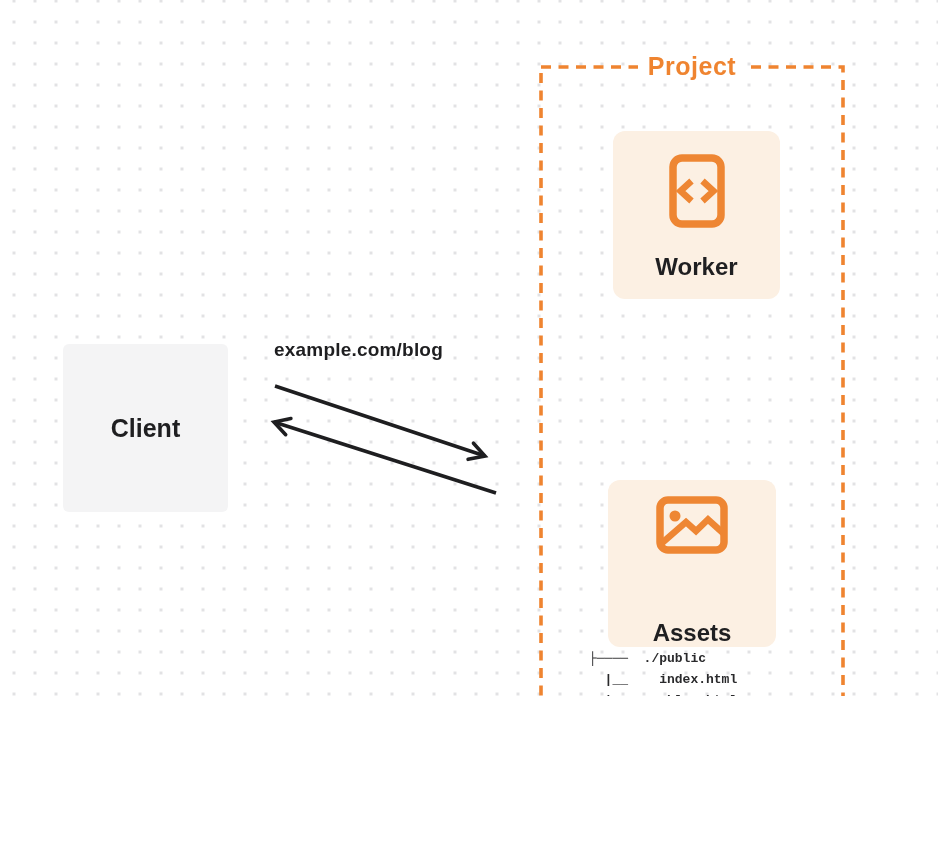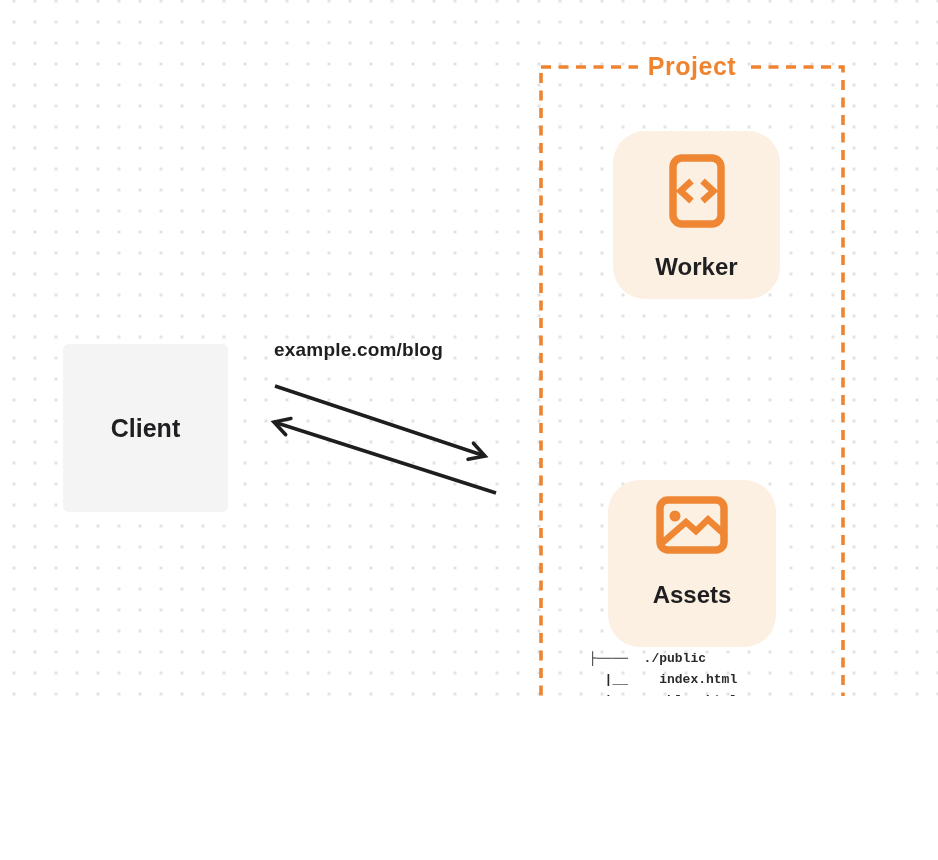--- a/index.html
+++ b/index.html
@@ -31,32 +31,32 @@
     font-weight: 700;
     color: #ef8430;
     letter-spacing: 0.5px;
   }
 
   
   .card {
     display: flex;
     flex-direction: column;
     align-items: center;
-    border-radius: 32px;
+    border-radius: 12px;
     box-sizing: border-box;
   }
   .card-cream { background: #fcf0e3; }
   .card-label {
     font-size: 24px;
     font-weight: 700;
     color: #1f1f21;
   }
   .worker-card { left: 613px; top: 131px; width: 167px; height: 168px; padding-top: 23px; }
   .worker-card .card-label { margin-top: 25px; }
-  .assets-card { left: 608px; top: 480px; width: 168px; height: 167px; padding-top: 16px; }
+  .assets-card { left: 608px; top: 480px; width: 168px; height: 167px; padding-top: 16px; justify-content: space-between; }
   .assets-card .card-label { margin-top: 27px; }
 
   .client-card {
     left: 63px; top: 344px; width: 165px; height: 168px;
     background: #f4f4f5;
     border-radius: 6px;
     display: flex;
     align-items: center;
     justify-content: center;
   }

